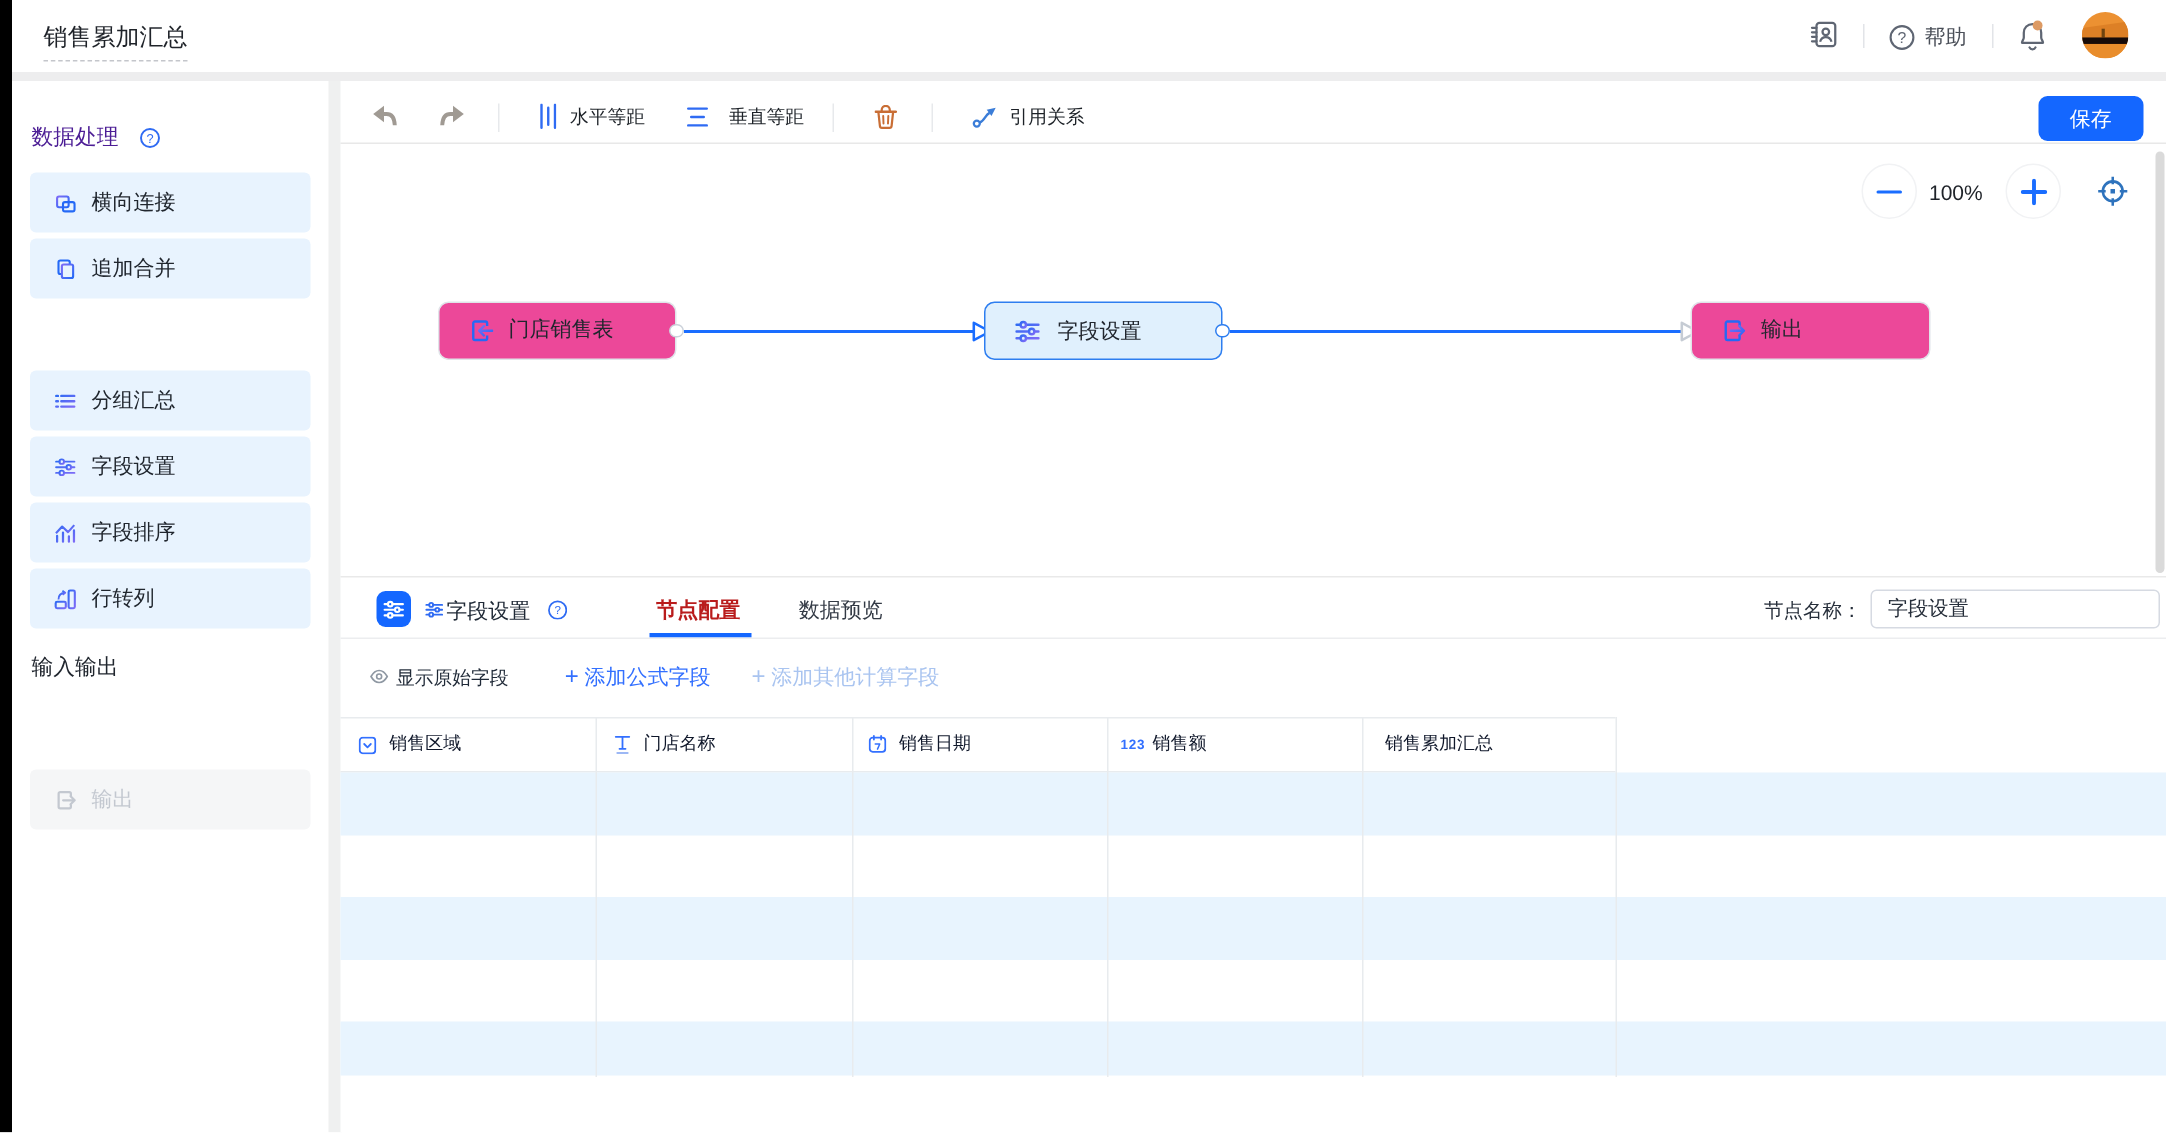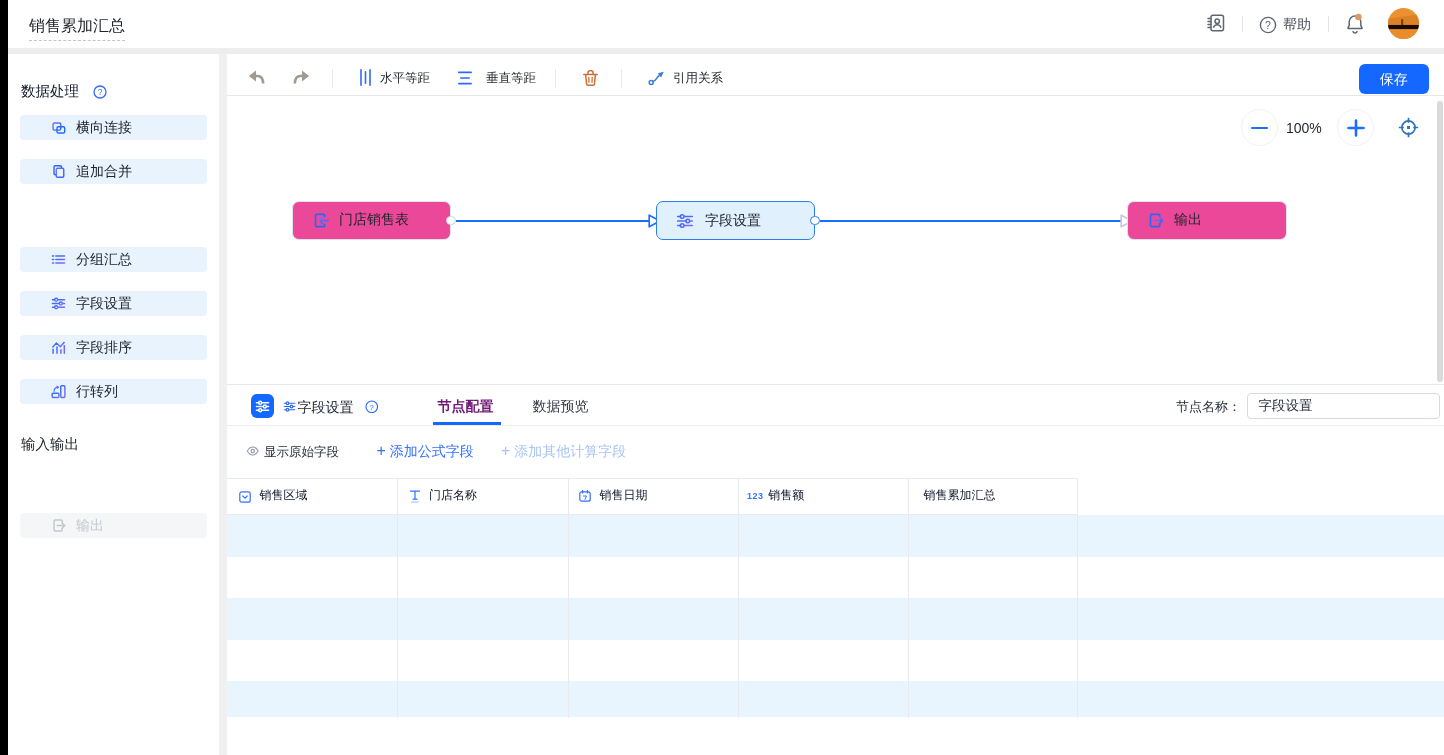--- a/index.html
+++ b/index.html
@@ -2,22 +2,22 @@
 <html><head>
 <meta charset="utf-8">
 <style>
 *{margin:0;padding:0;box-sizing:border-box}
 html,body{width:1444px;height:755px;overflow:hidden;background:#fff;
   font-family:"Liberation Sans",sans-serif;}
 #app{position:relative;width:1444px;height:755px;background:#fff;overflow:hidden}
 .a{position:absolute}
 .flex{display:flex;align-items:center}
 svg{display:block}
-.sbtn{position:absolute;left:12px;width:187px;height:25px;border-radius:4px;background:#e8f3fe;
-  display:flex;align-items:center;padding-left:31px;font-size:14px;color:#20262e}
+.sbtn{position:absolute;left:12px;width:187px;height:40px;border-radius:4px;background:#e8f3fe;
+  display:flex;align-items:center;padding-left:16px;font-size:14px;color:#20262e}
 .sbtn svg{flex:0 0 auto;width:15px;height:15px}
 .sbtn span{margin-left:10px}
 .sbtn.dis{background:#f5f6f7;color:#c3c8d0}
 .tbt{top:17.5px;font-size:12.5px;color:#1c2127;line-height:14px}
 .node{position:absolute;display:flex;align-items:center;background:#ec4899;
   border:1px solid #e0e4e9;border-radius:7px;font-size:14px;color:#21262e}
 .node.sel{background:#e0f0fd;border:1.6px solid #2e7ef0}
 .port{position:absolute;width:9.6px;height:9.6px;border-radius:50%;background:#fff;border:1.6px solid}
 .vln{position:absolute;top:92.5px;width:1px;height:240px;background:#e8ebee}
 .hct{position:absolute;top:103px;font-size:12px;color:#0f172a;line-height:15px}
@@ -76,21 +76,21 @@
       <polygon points="0,11 32,6.5 32,17.5 0,17.5" fill="#dd8026"></polygon>
       <rect x="13.5" y="11.5" width="2.2" height="6" fill="#6e430f"></rect>
       <rect x="0" y="17.5" width="32" height="4.5" fill="#170b08"></rect>
       <rect x="0" y="22" width="32" height="10" fill="#e98d2c"></rect>
     </g>
   </svg>
 
   <div class="a" style="left:8px;top:48px;width:1436px;height:5.5px;background:#ededee"></div>
 
   <div class="a" id="sidebar" style="left:8px;top:53.5px;width:217px;height:701.5px;background:#fff">
-    <div class="a flex" style="left:13px;top:28px;height:20px;font-size:14.5px;color:#0f172a">数据处理
+    <div class="a flex" style="left:13px;top:28px;height:20px;font-size:14.5px;color:#4c1d95">数据处理
       <svg style="margin-left:14px" width="14" height="14" viewBox="0 0 14 14" fill="none">
         <circle cx="7" cy="7" r="6" stroke="#2f6bf3" stroke-width="1.3"></circle>
         <text x="7" y="10.2" font-size="8.5" fill="#2f6bf3" text-anchor="middle" font-family="Liberation Sans,sans-serif">?</text>
       </svg>
     </div>
     <div class="sbtn" style="top:61.5px">
       <svg width="16" height="16" viewBox="0 0 16 16" fill="none">
         <rect x="2.2" y="3.2" width="8.2" height="7.6" rx="1.4" stroke="url(#g1)" stroke-width="1.5"></rect>
         <rect x="6.4" y="7.2" width="8.2" height="6.6" rx="1.4" stroke="#2469f6" stroke-width="1.5"></rect>
       </svg>
@@ -256,21 +256,21 @@
       <path d="M1.5 4h2.4M7.1 4h7.4M1.5 8h7.4M12.1 8h2.4M1.5 12h2.4M7.1 12h7.4" stroke-linecap="round"></path>
       <circle cx="5.5" cy="4" r="1.6"></circle>
         <circle cx="10.5" cy="8" r="1.6"></circle>
         <circle cx="5.5" cy="12" r="1.6"></circle>
     </svg>
     <div class="a" style="left:70.5px;top:13.5px;font-size:14px;color:#202a37;line-height:16px">字段设置</div>
     <svg class="a" style="left:137.5px;top:14.5px" width="13.5" height="13.5" viewBox="0 0 14 14" fill="none">
       <circle cx="7" cy="7" r="6" stroke="#2f6bf3" stroke-width="1.2"></circle>
       <text x="7" y="10" font-size="8" fill="#2f6bf3" text-anchor="middle" font-family="Liberation Sans,sans-serif">?</text>
     </svg>
-    <div class="a" style="left:210.5px;top:13px;font-size:14px;font-weight:700;color:#701a75;line-height:16px">节点配置</div>
+    <div class="a" style="left:210.5px;top:13px;font-size:14px;font-weight:700;color:#b91c1c;line-height:16px">节点配置</div>
     <div class="a" style="left:205.5px;top:36.5px;width:68px;height:3.5px;background:#1467ff"></div>
     <div class="a" style="left:305.5px;top:13px;font-size:14px;color:#333a45;line-height:16px">数据预览</div>
     <div class="a" style="left:0;top:40px;width:1217px;height:1px;background:#ecedef"></div>
     <div class="a" style="left:949px;top:13.5px;font-size:13px;color:#262e3a;line-height:15px">节点名称：</div>
     <div class="a" style="left:1019.5px;top:8px;width:193.5px;height:26px;border:1px solid #d6dae2;border-radius:4px;font-size:13.5px;color:#262e3a;line-height:24px;padding-left:11px">字段设置</div>
 
     <svg class="a" style="left:19px;top:61px" width="13.5" height="10" viewBox="0 0 15 12" fill="none" stroke="#8f98a3" stroke-width="1.3">
       <path d="M1 6c1.8-3.2 4-4.8 6.5-4.8S12.2 2.8 14 6c-1.8 3.2-4 4.8-6.5 4.8S2.8 9.2 1 6z"></path>
       <circle cx="7.5" cy="6" r="2"></circle>
     </svg>

